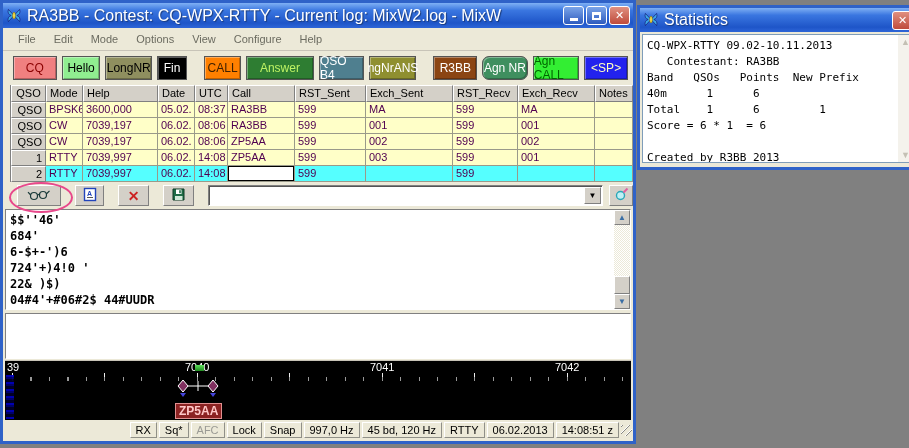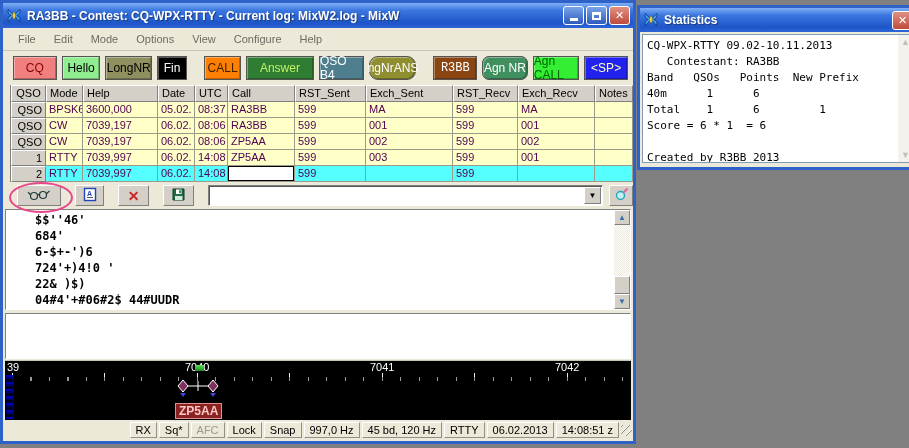--- a/index.html
+++ b/index.html
@@ -2,21 +2,21 @@
 <html><head>
 <meta charset="utf-8">
 <style>
   html,body{margin:0;padding:0;}
   body{width:909px;height:448px;position:relative;overflow:hidden;background:#808080;
        font-family:"Liberation Sans",sans-serif;font-size:11px;}
   .win{position:absolute;background:#ECE9D8;border:3px solid #2F62C8;box-sizing:border-box;}
   
   .tbar{height:25px;display:flex;align-items:center;padding:0 3px;
         background:linear-gradient(180deg,#7FB0F4 0%,#3A76E0 30%,#1E55C8 80%,#2E66D8 100%);}
-  .tbar .ttext{color:#fff;font-weight:bold;font-size:12px;text-shadow:1px 1px 1px #1a3a7a;
+  .tbar .ttext{color:#fff;font-weight:normal;font-size:16px;text-shadow:1px 1px 1px #1a3a7a;
         flex:1;white-space:nowrap;overflow:hidden;margin-left:4px;}
   .capbtn{width:21px;height:19px;margin-left:2px;border-radius:3px;border:1px solid #fff;
         background:linear-gradient(180deg,#7AA4E8,#2E5BBE);color:#fff;font-size:11px;
         display:flex;align-items:center;justify-content:center;box-sizing:border-box;}
   .capbtn.close{background:linear-gradient(180deg,#E09080,#BF4B3C);}
   .minglyph{width:8px;height:3px;background:#fff;margin-top:8px;}
   .maxglyph{width:9px;height:8px;border:2px solid #fff;border-top-width:3px;box-sizing:border-box;}
   .bfly{width:17px;height:16px;flex:0 0 auto;}
   
   .menubar{height:22px;display:flex;align-items:center;background:#ECE9D8;
@@ -46,21 +46,21 @@
   .ellipse{position:absolute;left:6px;top:0px;width:60px;height:27px;border:2px solid #E8488B;
      border-radius:50%;pointer-events:none;z-index:5;}
   .combo{height:21px;width:395px;background:#fff;border:1px solid;border-color:#808080 #fff #fff #808080;
      box-shadow:inset 1px 1px 0 #555;display:flex;align-items:center;justify-content:flex-end;box-sizing:border-box;}
   .combobtn{width:17px;height:17px;background:#D4D0C8;border:1px solid;border-color:#fff #808080 #808080 #fff;
      display:flex;align-items:center;justify-content:center;font-size:8px;color:#000;margin-right:1px;box-sizing:border-box;}
   
   .rxwrap{height:101px;background:#fff;border:1px solid;border-color:#808080 #fff #fff #808080;
      margin:0 2px;display:flex;box-sizing:border-box;}
   .rxtext{flex:1;font-family:"DejaVu Sans Mono",monospace;font-weight:bold;font-size:12px;
-     line-height:16px;color:#000;white-space:pre;padding:2px 4px;overflow:hidden;margin-left:25px;}
+     line-height:16px;color:#000;white-space:pre;padding:2px 4px;overflow:hidden;}
   .vscroll{width:16px;background:repeating-conic-gradient(#fff 0 25%,#ECE9D8 0 50%) 0 0/2px 2px;
      display:flex;flex-direction:column;align-items:stretch;}
   .sbtn{height:15px;background:#D4D0C8;border:1px solid;border-color:#fff #808080 #808080 #fff;
      font-size:8px;color:#3A6EA5;display:flex;align-items:center;justify-content:center;box-sizing:border-box;}
   .sthumb{height:18px;background:#D4D0C8;border:1px solid;border-color:#fff #808080 #808080 #fff;box-sizing:border-box;}
   .txwrap{height:46px;background:#fff;border:1px solid;border-color:#808080 #fff #fff #808080;
      margin:3px 2px 0 2px;box-sizing:border-box;}
   
   .wf{height:59px;background:#000;margin:1px 2px 0 2px;position:relative;border-top:1px solid #c8c4b8;overflow:hidden;}
   .wflabel{position:absolute;top:0;color:#fff;font-size:11px;font-family:"Liberation Sans",sans-serif;}
@@ -123,22 +123,22 @@
   </div>
 
   <div class="macrorow">
     <div class="macro" style="width: 45px; background: rgb(240, 128, 128); color: rgb(139, 0, 0);">CQ</div>
     <div class="macro" style="width: 40px; background: rgb(144, 238, 144); color: rgb(0, 0, 0);">Hello</div>
     <div class="macro" style="width: 48px; background: rgb(143, 143, 95); color: rgb(0, 0, 0);">LongNR</div>
     <div class="macro" style="width: 31px; background: rgb(0, 0, 0); color: rgb(255, 255, 255);">Fin</div>
     <div class="macro" style="width: 38px; margin-left: 12px; background: rgb(255, 128, 0); color: rgb(64, 32, 0);">CALL</div>
     <div class="macro" style="width: 70px; background: rgb(46, 125, 50); color: #bef264;">Answer</div>
     <div class="macro" style="width: 47px; background: rgb(79, 127, 143); color: rgb(255, 255, 255);">QSO B4</div>
-    <div class="macro" style="width: 47px; background: rgb(143, 143, 48); color: rgb(255, 255, 255); border-radius: 9px;">ngNrANS</div>
-    <div class="macro" style="width: 45px; margin-left: 12px; background: rgb(139, 69, 19); color: rgb(255, 255, 255); font-family: Liberation Mono, monospace;">R3BB</div>
+    <div class="macro" style="width: 47px; background: rgb(143, 143, 48); color: rgb(255, 255, 255);">ngNrANS</div>
+    <div class="macro" style="width: 45px; margin-left: 12px; background: rgb(139, 69, 19); color: rgb(255, 255, 255);">R3BB</div>
     <div class="macro" style="width: 47px; background: rgb(63, 143, 95); color: rgb(255, 255, 255); border-radius: 7px;">Agn NR</div>
     <div class="macro" style="width: 48px; background: rgb(51, 238, 51); color: rgb(0, 102, 0);">Agn CALL</div>
     <div class="macro" style="width: 45px; background: rgb(34, 34, 238); color: rgb(255, 255, 192);">&lt;SP&gt;</div>
   </div>
 
   <div class="logtable">
     <div class="trow hdr">
       <div class="hc" style="text-align:center">QSO</div>
       <div class="hc">Mode</div>
       <div class="hc">Help</div>

